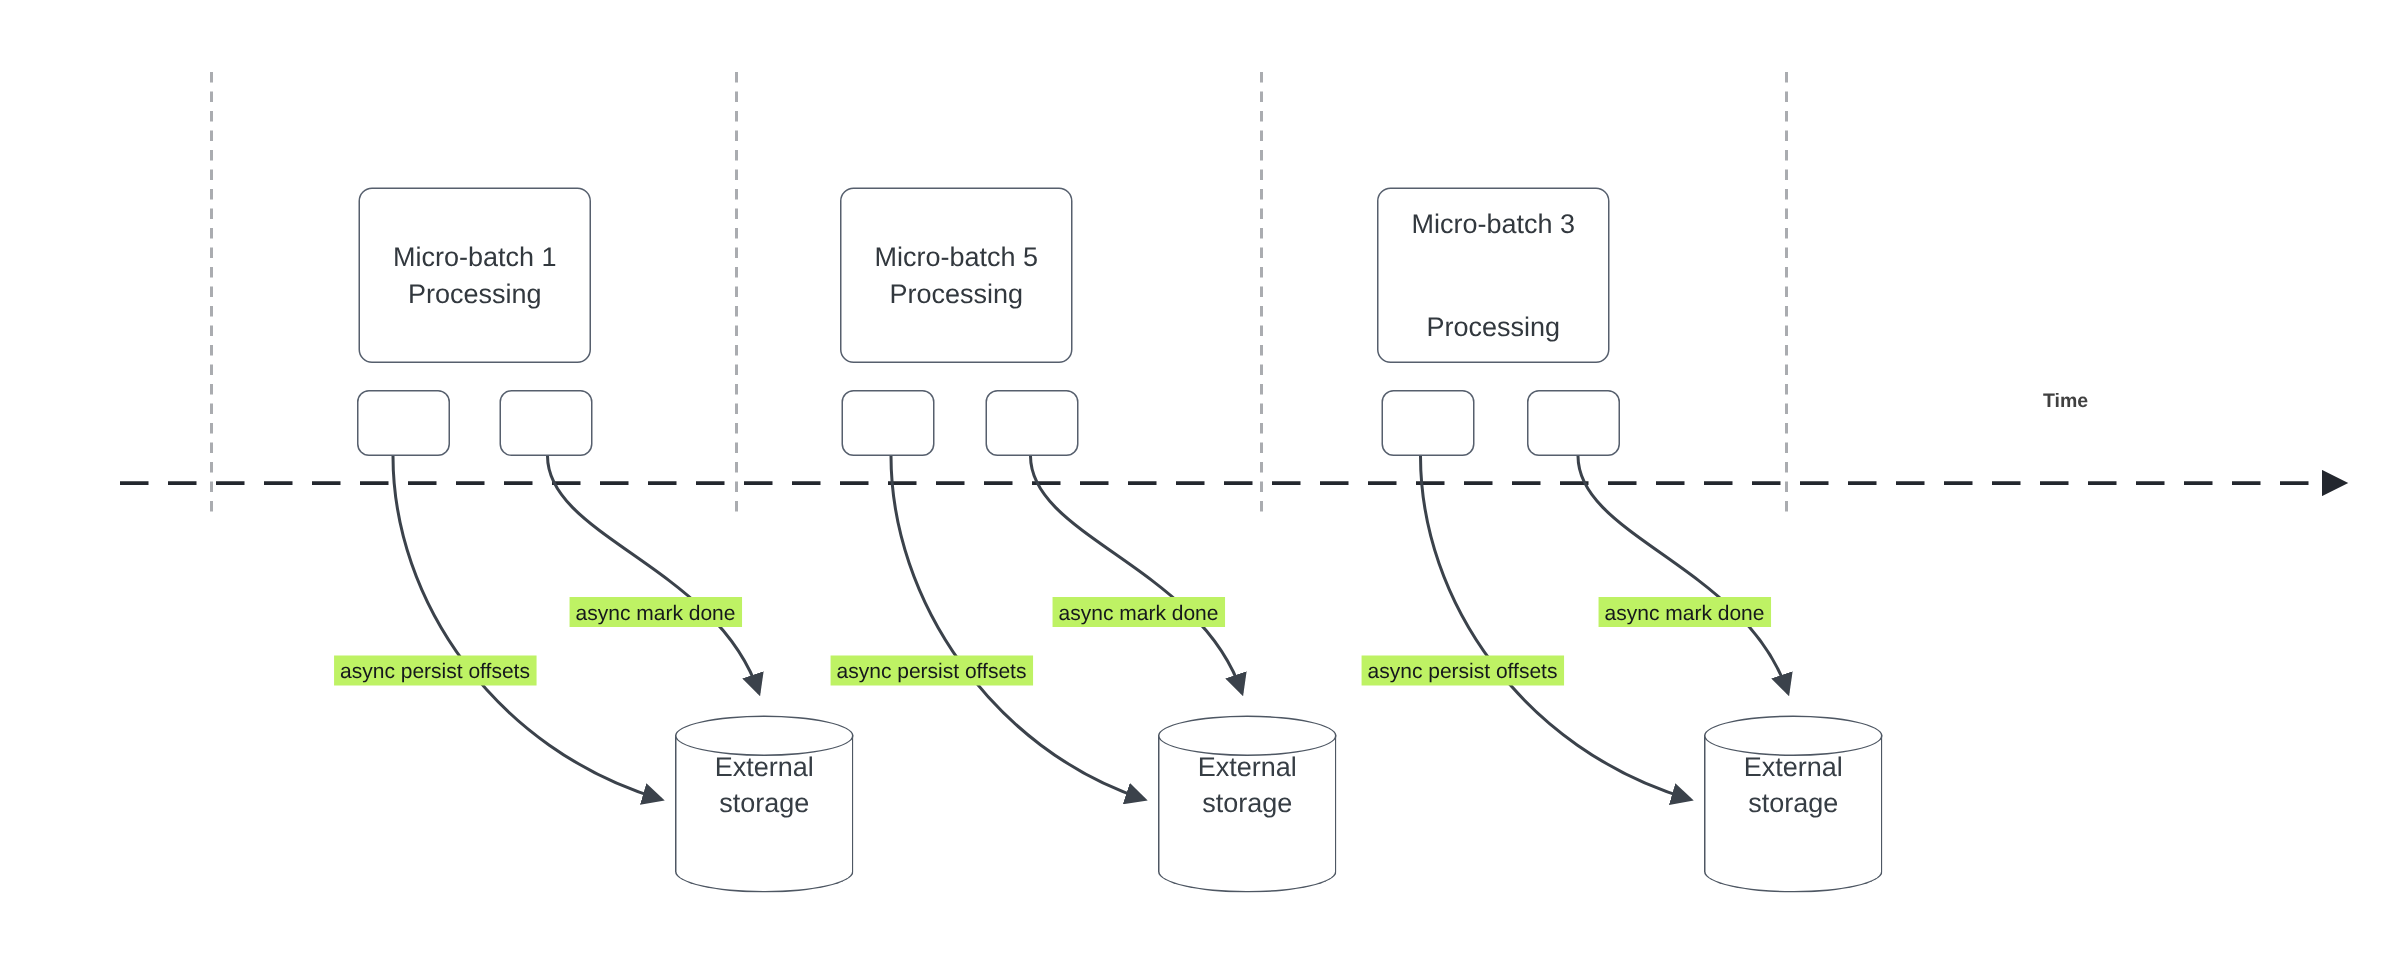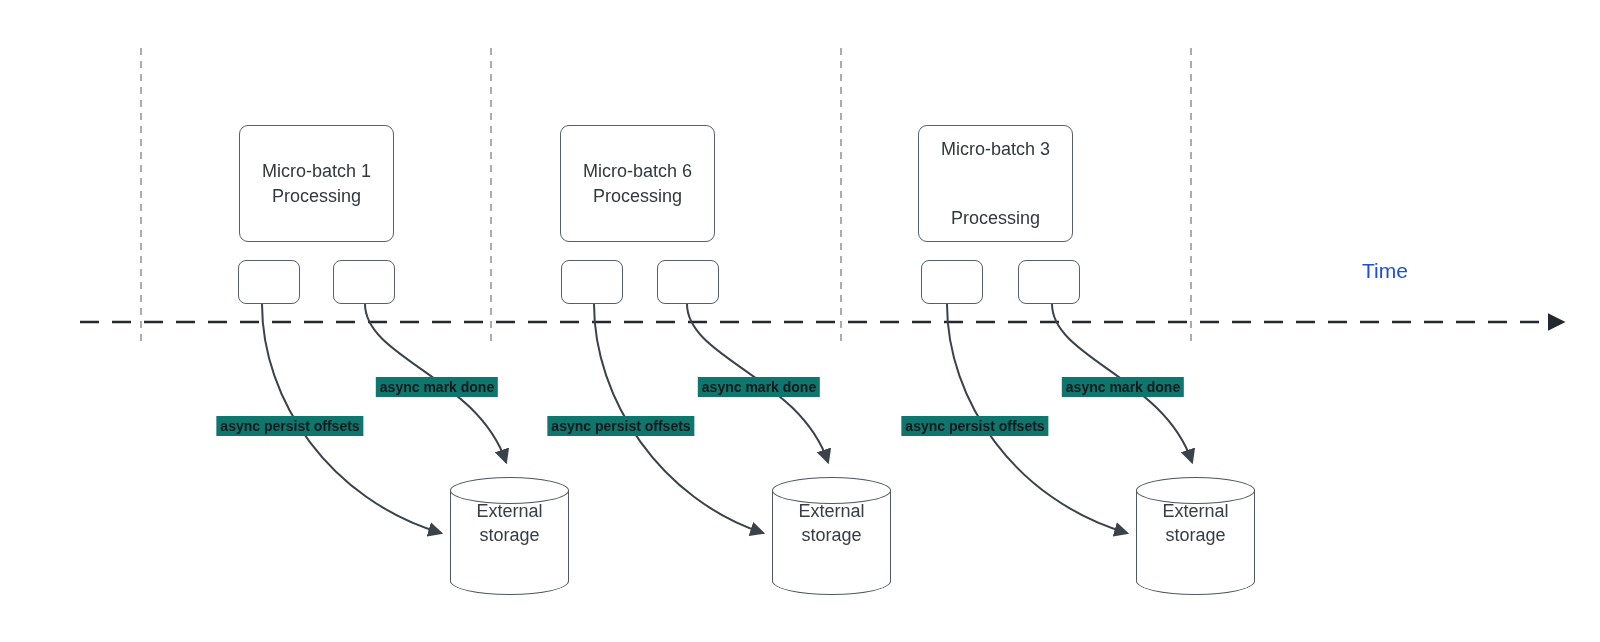--- a/index.html
+++ b/index.html
@@ -88,34 +88,36 @@
     justify-content: flex-start;
     font-size: 18px;
     line-height: 24px;
     color: #363d44;
     text-align: center;
   }
   .flow-label {
     position: absolute;
     transform: translateX(-50%);
     font-size: 14px;
-    font-weight: bold;
+    font-weight: normal;
     color: #15181c;
-    background: #0f766e;
+    background: #bef264;
     padding: 2px 4px;
     white-space: nowrap;
     z-index: 3;
+    margin-top: 21px;
   }
   .time-label {
     position: absolute;
     left: 1362px;
     top: 259px;
-    font-size: 21px;
-    color: #1d4ed8;
+    font-size: 13px;
+    color: #404040;
     z-index: 3;
+    font-weight: bold;
   }
 </style>
 </head>
 <body>
 
 <div class="canvas">
 
   <svg class="layer" width="1600" height="642" viewBox="0 0 1600 642">
     <defs>
       <marker id="curve-arrow" viewBox="0 0 10 10" refX="8.5" refY="5" markerWidth="7.5" markerHeight="7.5" orient="auto">
@@ -156,21 +158,21 @@
   <div class="cylinder" style="left:450px;">
     <div class="cyl-body"></div>
     <div class="cyl-top"></div>
     <div class="cyl-text">
       <span>External</span>
       <span>storage</span>
     </div>
   </div>
 
   <div class="big-box" style="left:560px; top:125px;">
-    <span>Micro-batch 6</span>
+    <span>Micro-batch 5</span>
     <span>Processing</span>
   </div>
   <div class="small-box" style="left:561px;"></div>
   <div class="small-box" style="left:657px;"></div>
 
   <div class="flow-label" style="left:621px; top:416px;">async persist offsets</div>
   <div class="flow-label" style="left:759px; top:377px;">async mark done</div>
 
   <div class="cylinder" style="left:772px;">
     <div class="cyl-body"></div>

